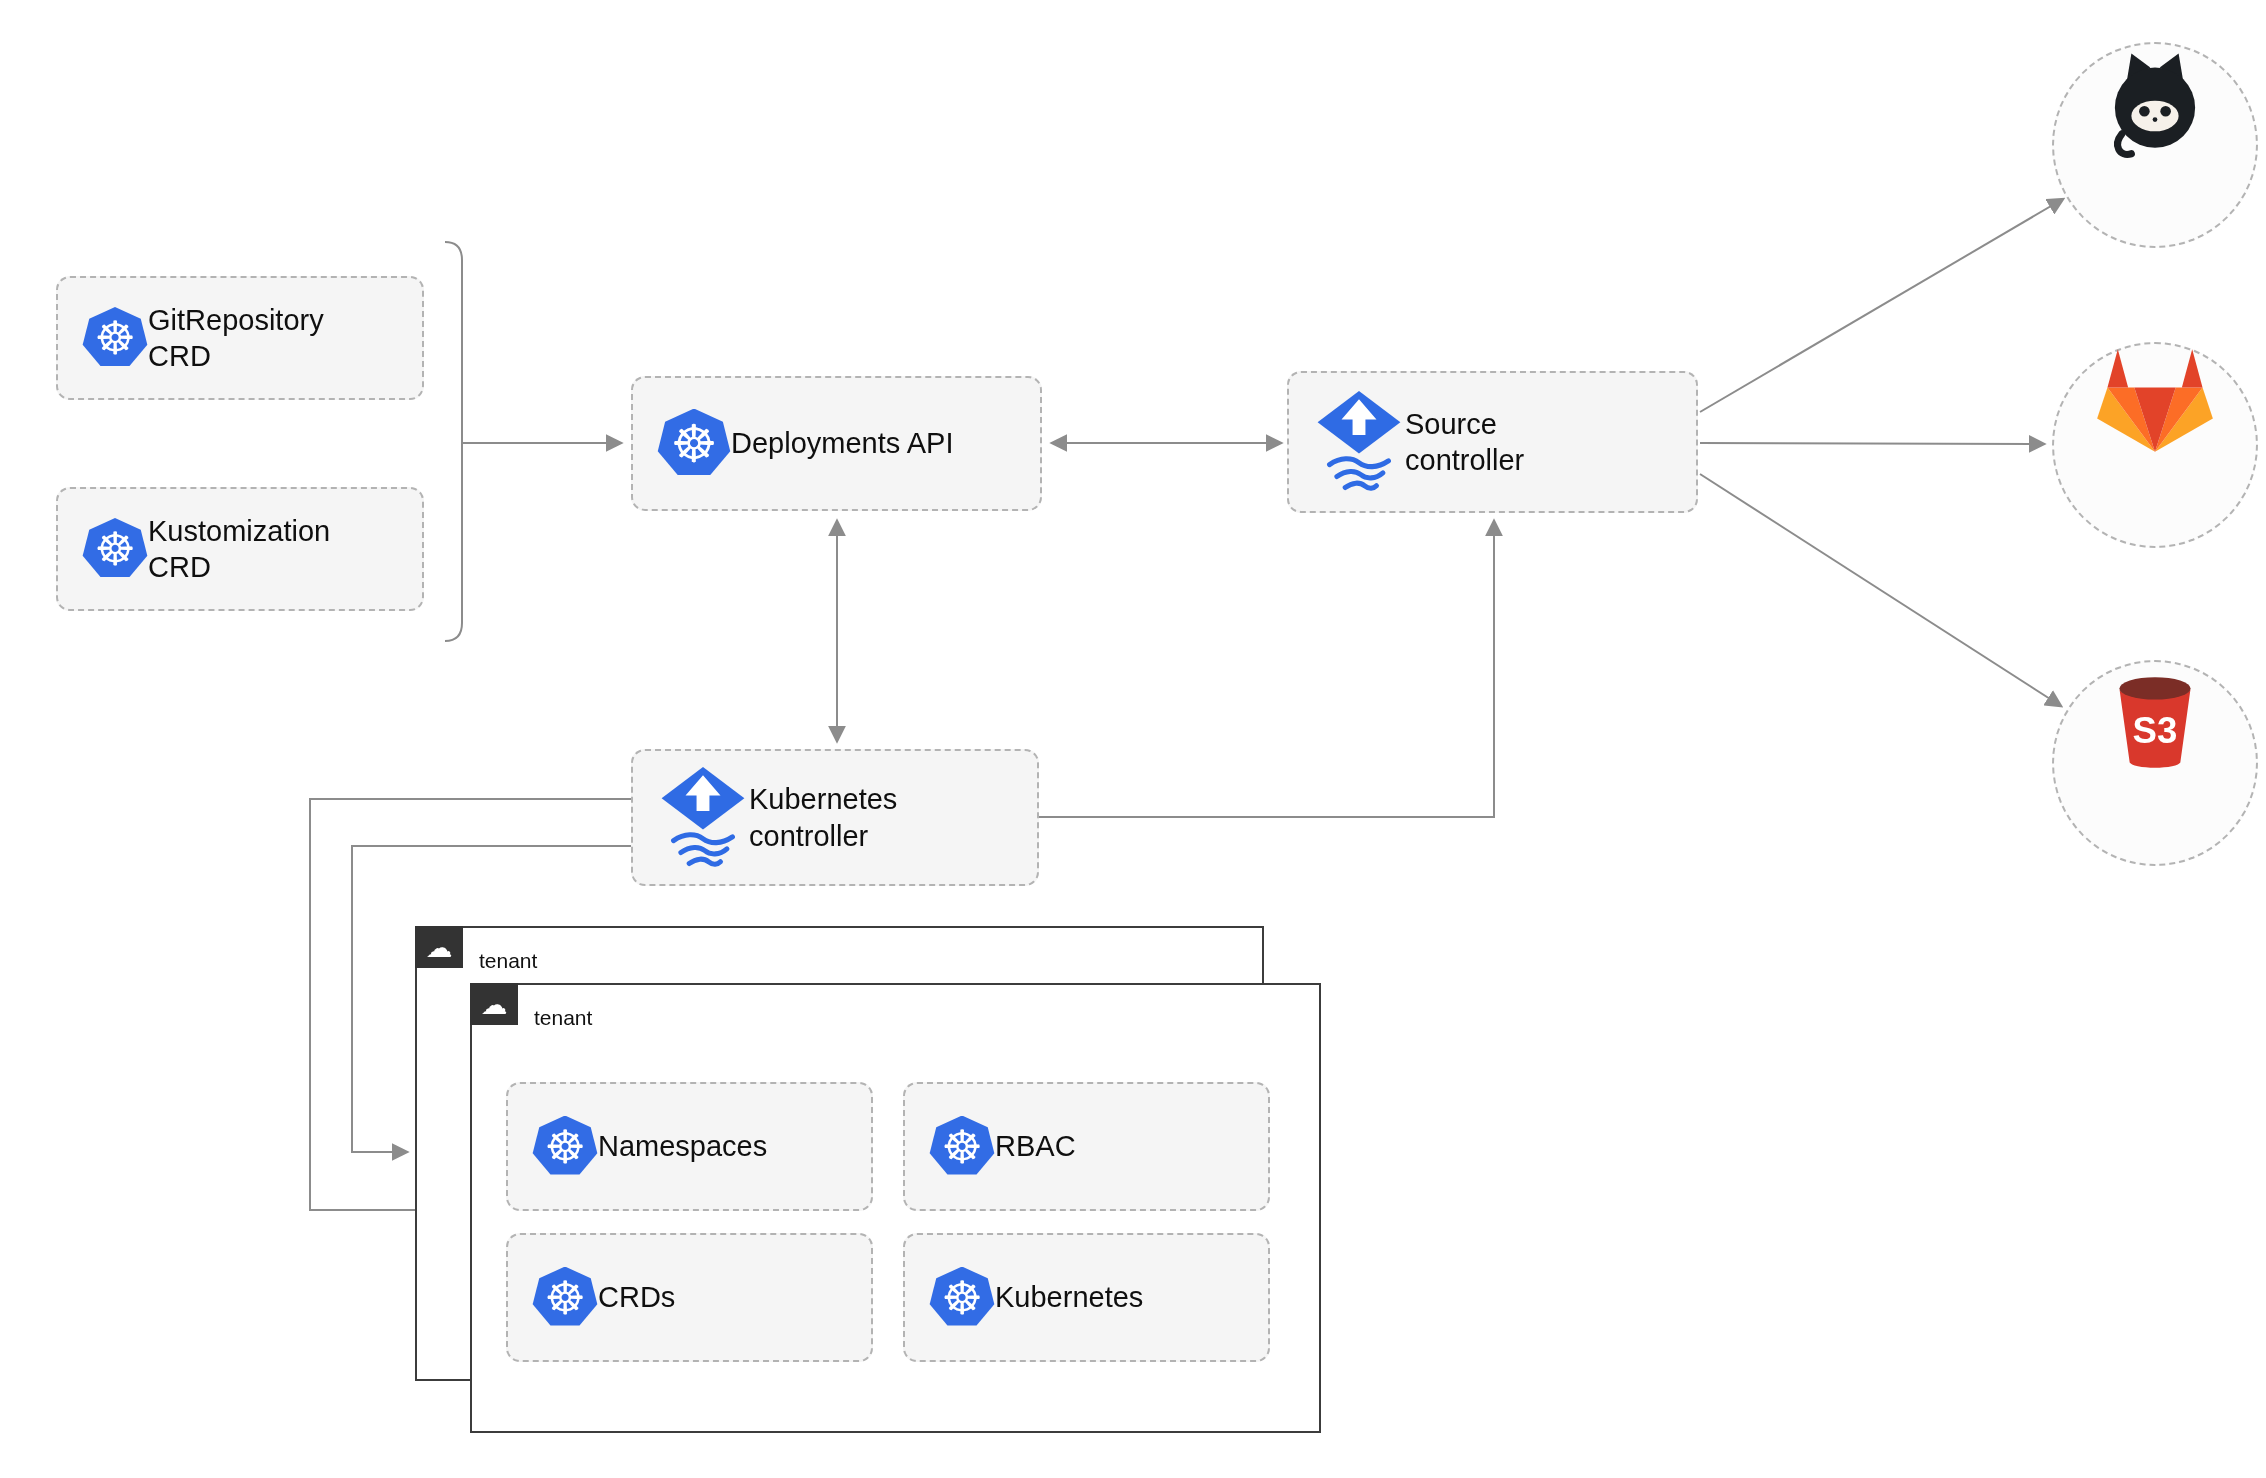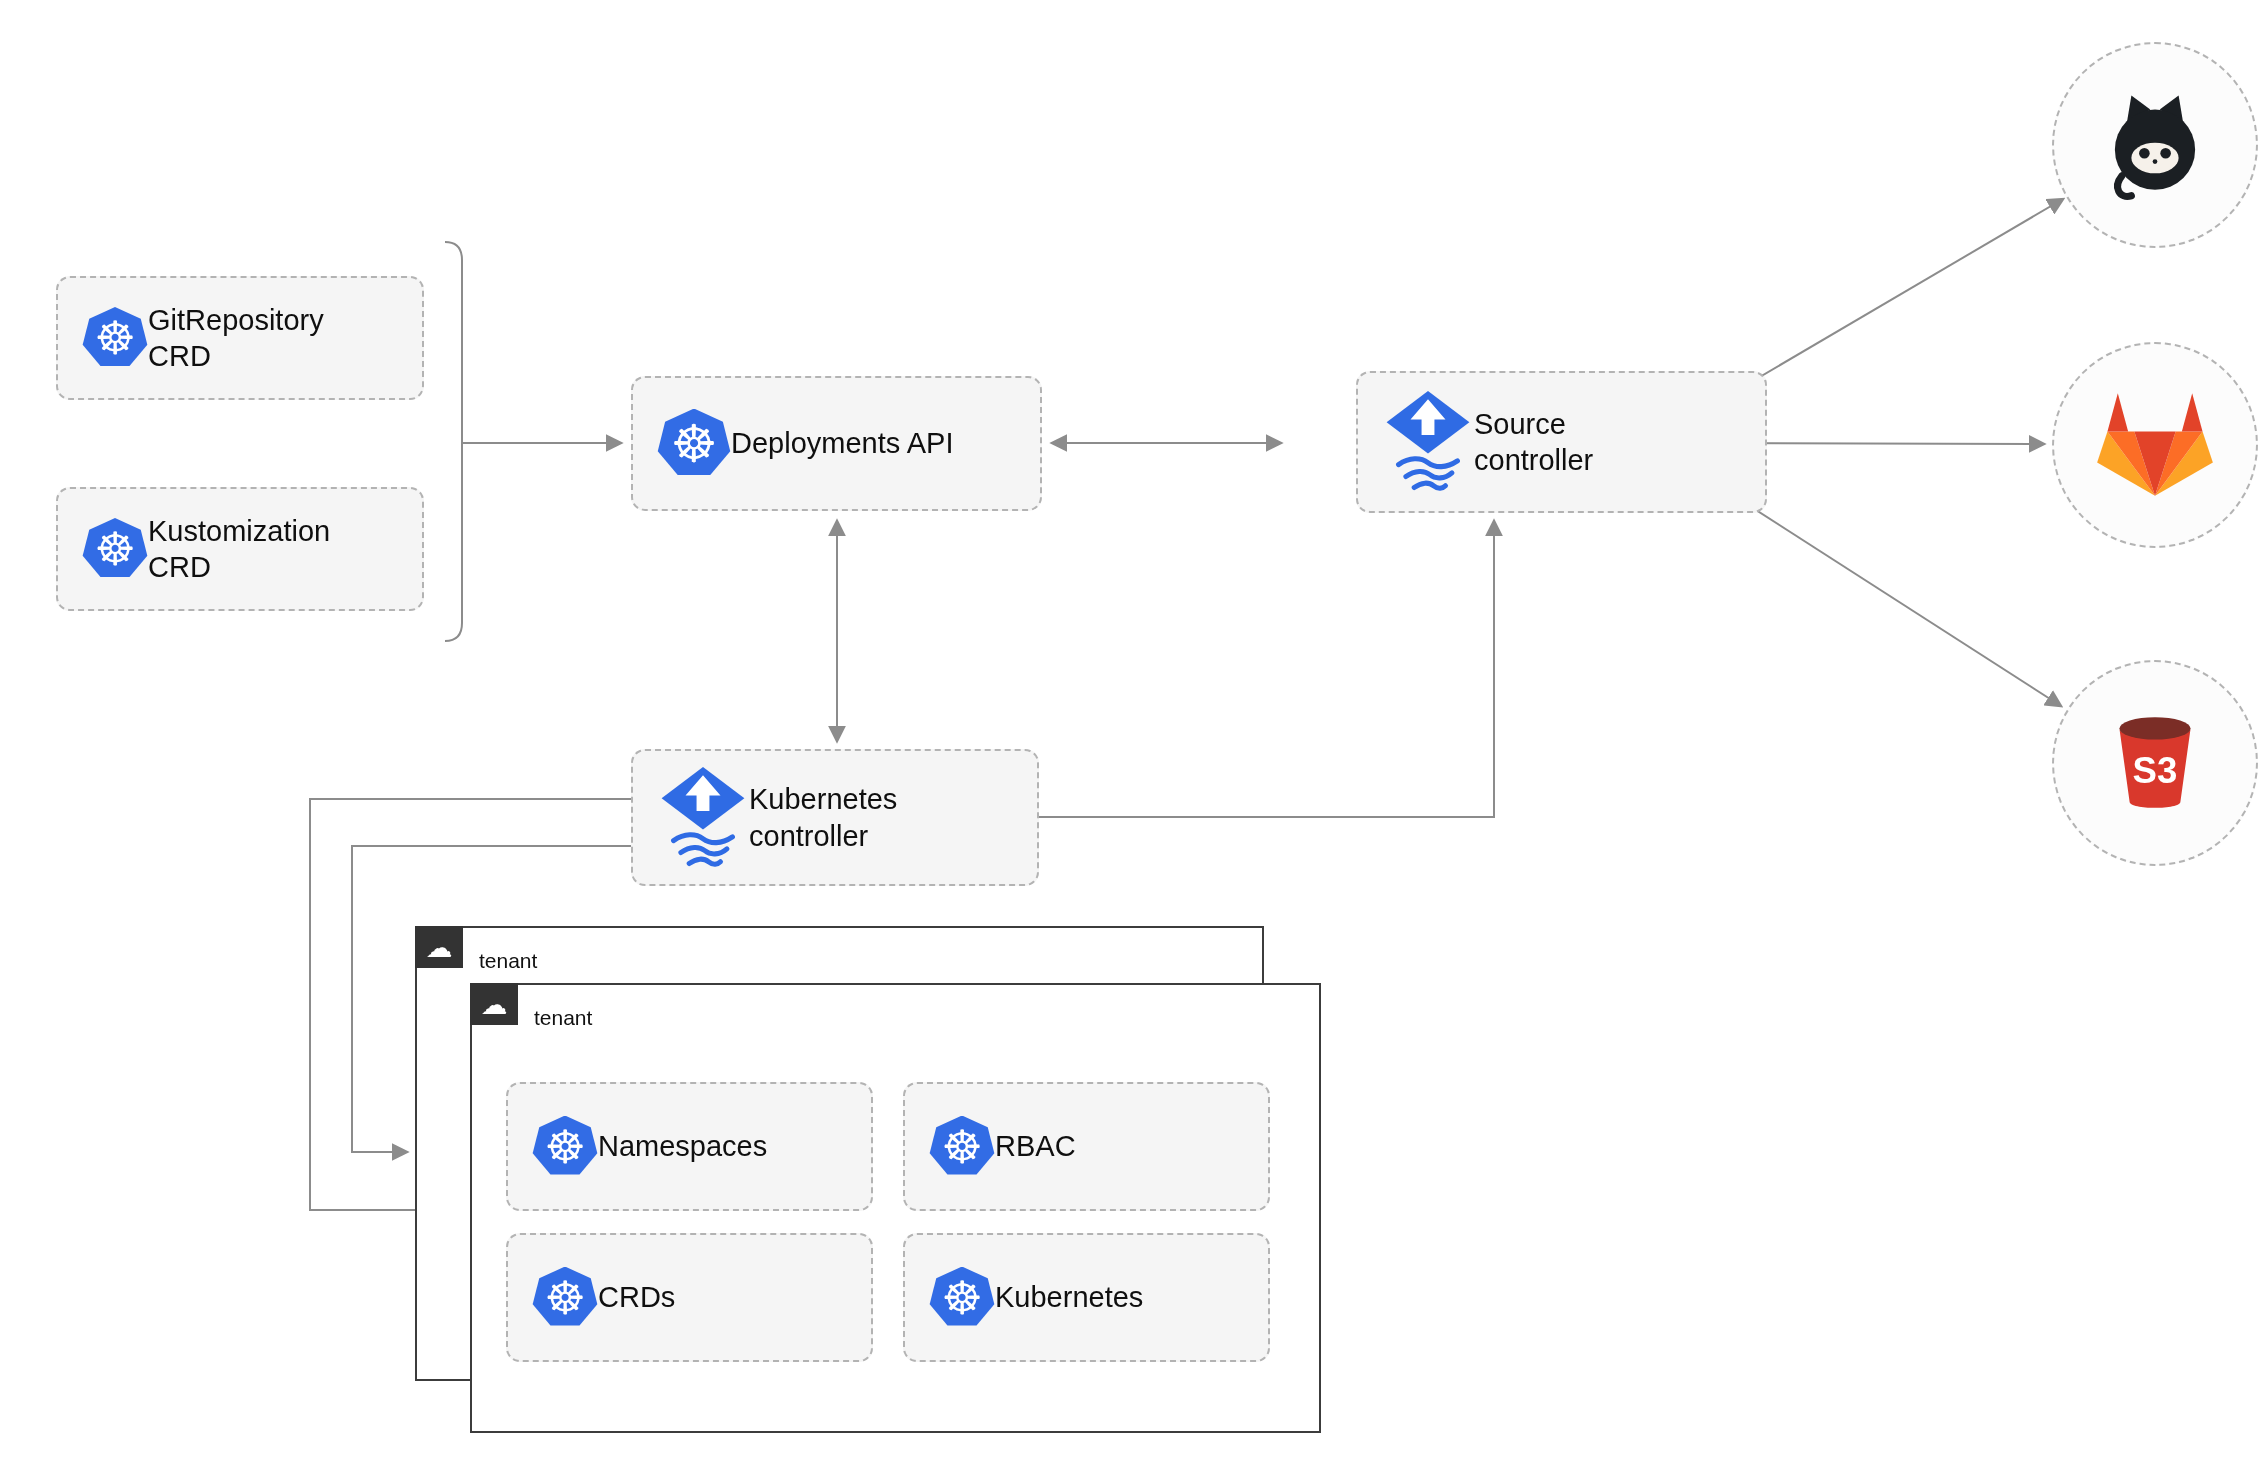--- a/index.html
+++ b/index.html
@@ -29,21 +29,21 @@
   }
   .k8s.sz64 { width:66px; height:62px; font-size:46px; }
   .k8s.sz72 { width:74px; height:70px; font-size:52px; }
 
   .flux-svg { flex:0 0 auto; }
 
   
   .circle-node {
     position:absolute; width:206px; height:206px; border-radius:50%;
     background:#fcfcfc; border:2px dashed #b3b3b3; box-sizing:border-box;
-    display:flex; align-items:center; justify-content:center;
+    display:flex; justify-content:center;
   }
 
   
   .tenant-box {
     position:absolute; background:#ffffff; border:2px solid #3c3c3c;
     box-sizing:border-box;
   }
   .tenant-header {
     position:absolute; width:48px; height:42px; background:#333333;
     display:flex; align-items:center; justify-content:center;
@@ -98,21 +98,21 @@
     <span class="k8s sz64">☸</span>
     <span class="label">Kustomization
 CRD</span>
   </div>
 
   <div class="node" style="left:631px; top:376px; width:411px; height:135px;">
     <span class="k8s sz72">☸</span>
     <span class="label">Deployments API</span>
   </div>
 
-  <div class="node" style="left:1356px; top:371px; width:411px; height:142px;">
+  <div class="node" style="left:1287px; top:371px; width:411px; height:142px;">
     <svg class="flux-svg" width="92" height="106" viewBox="0 0 100 115">
       <polygon points="50,2 95,36 50,70 5,36" fill="#2f6be4"></polygon>
       <path d="M50,11 L69,33 L57,33 L57,50 L43,50 L43,33 L31,33 Z" fill="#ffffff"></path>
       <g stroke="#2f6be4" stroke-width="5.5" fill="none" stroke-linecap="round">
         <path d="M18,82 C30,74 42,74 50,80 C58,86 70,86 82,78"></path>
         <path d="M26,95 C36,88 46,88 52,93 C58,98 68,98 76,91"></path>
         <path d="M35,107 C43,101 51,101 56,105 C61,109 66,108 69,105"></path>
       </g>
     </svg>
     <span class="label">Source

